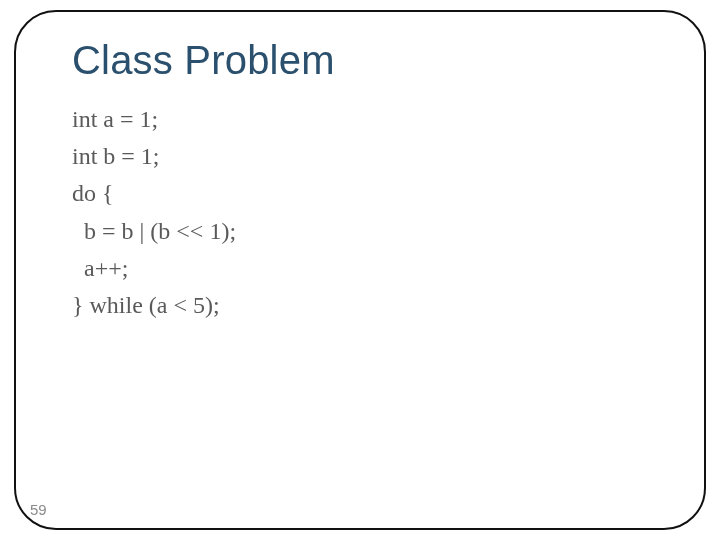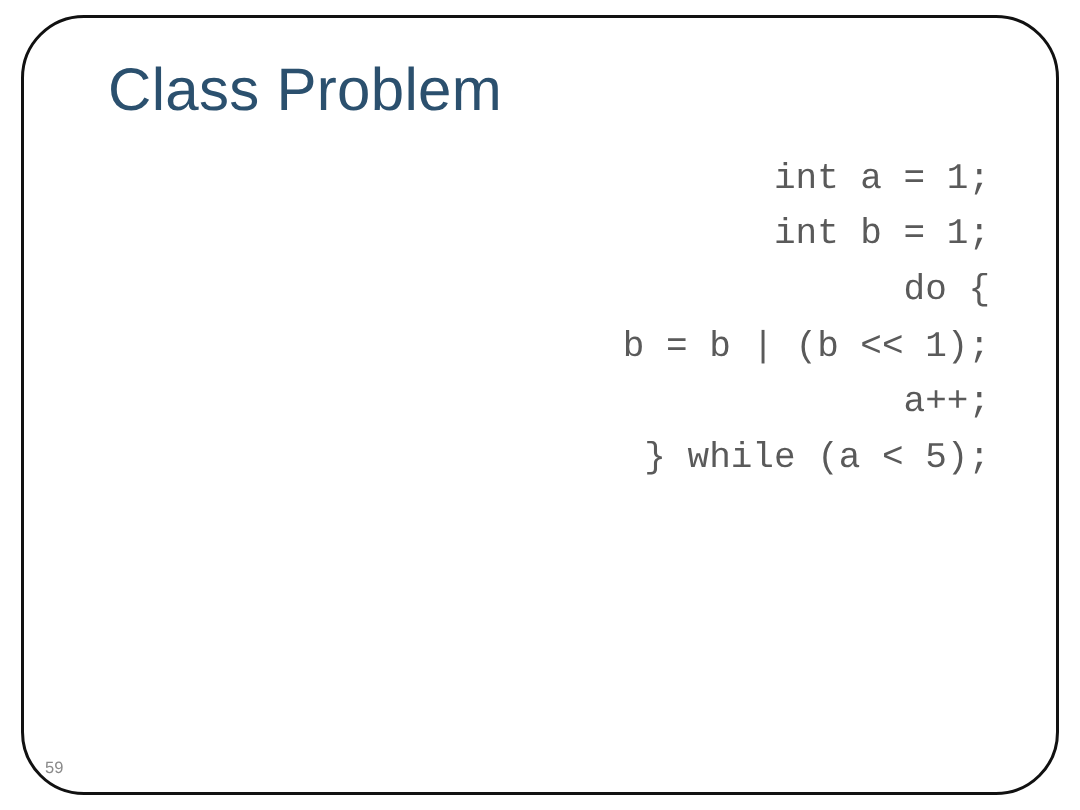--- a/index.html
+++ b/index.html
@@ -35,32 +35,31 @@
   .desc {
     font-size: 24px;
     color: #5a5a5a;
     line-height: 1.28;
     margin-bottom: 34px;
   }
   .mono {
     font-family: "Courier New", Courier, monospace;
   }
   .codeblock {
-    font-family: Liberation Mono, monospace;
+    font-family: Liberation Serif, serif;
     font-size: 24px;
     color: #5a5a5a;
     line-height: 1.55;
     white-space: pre;
-    text-align: right;
   }
   .pagenum {
     position: absolute;
     left: 30px;
     bottom: 22px;
-    font-size: 11px;
+    font-size: 15px;
     color: #8a8a8a;
   }
 </style>
 </head>
 <body>
 
 <div class="slide">
   <div class="frame"></div>
 
   <div class="content">

